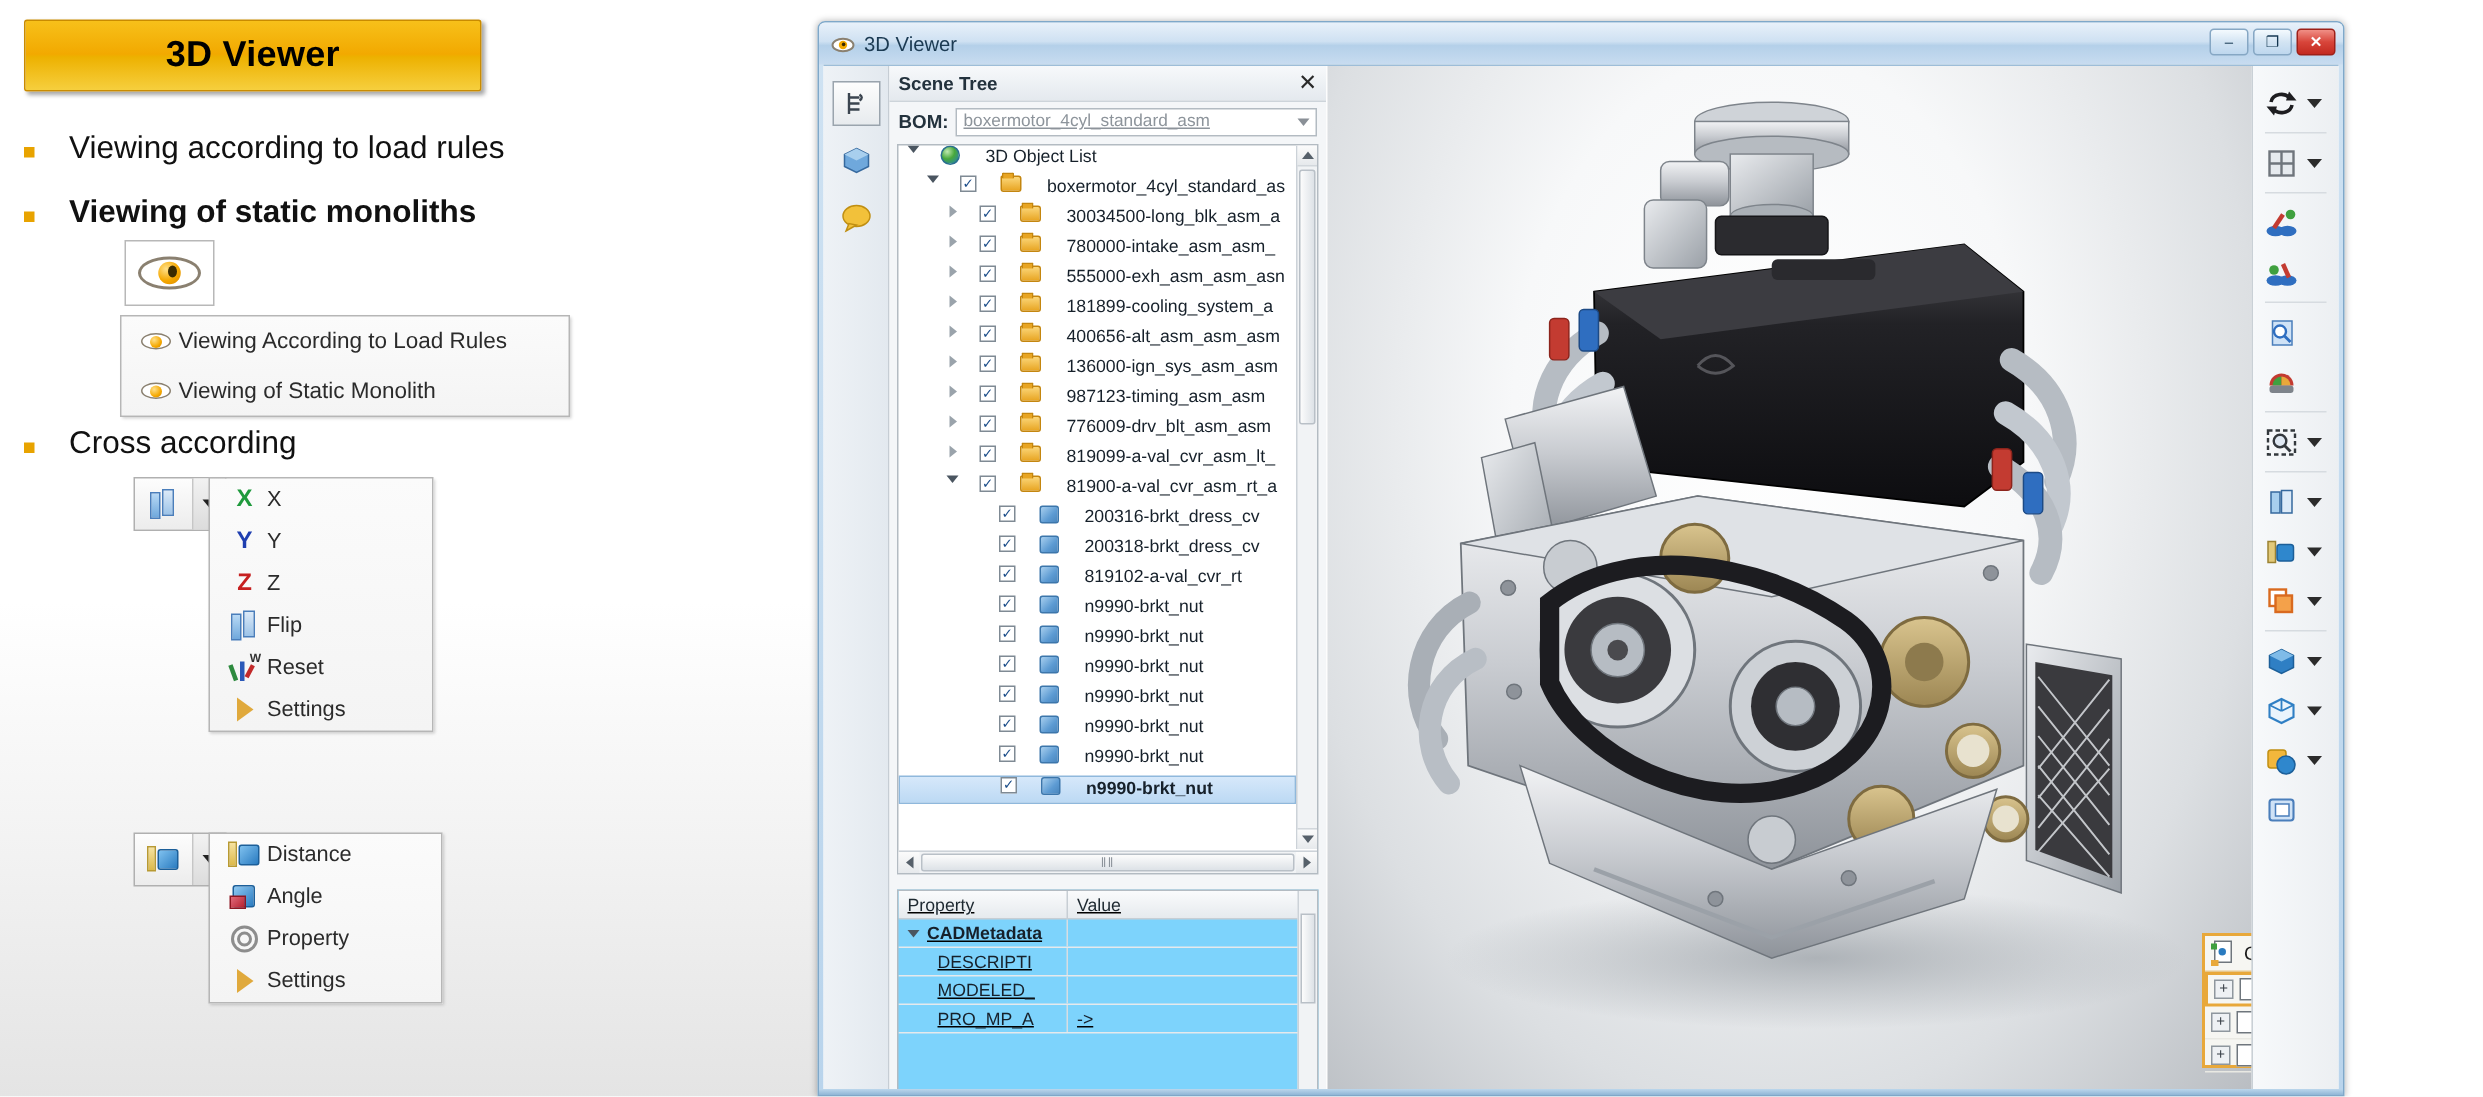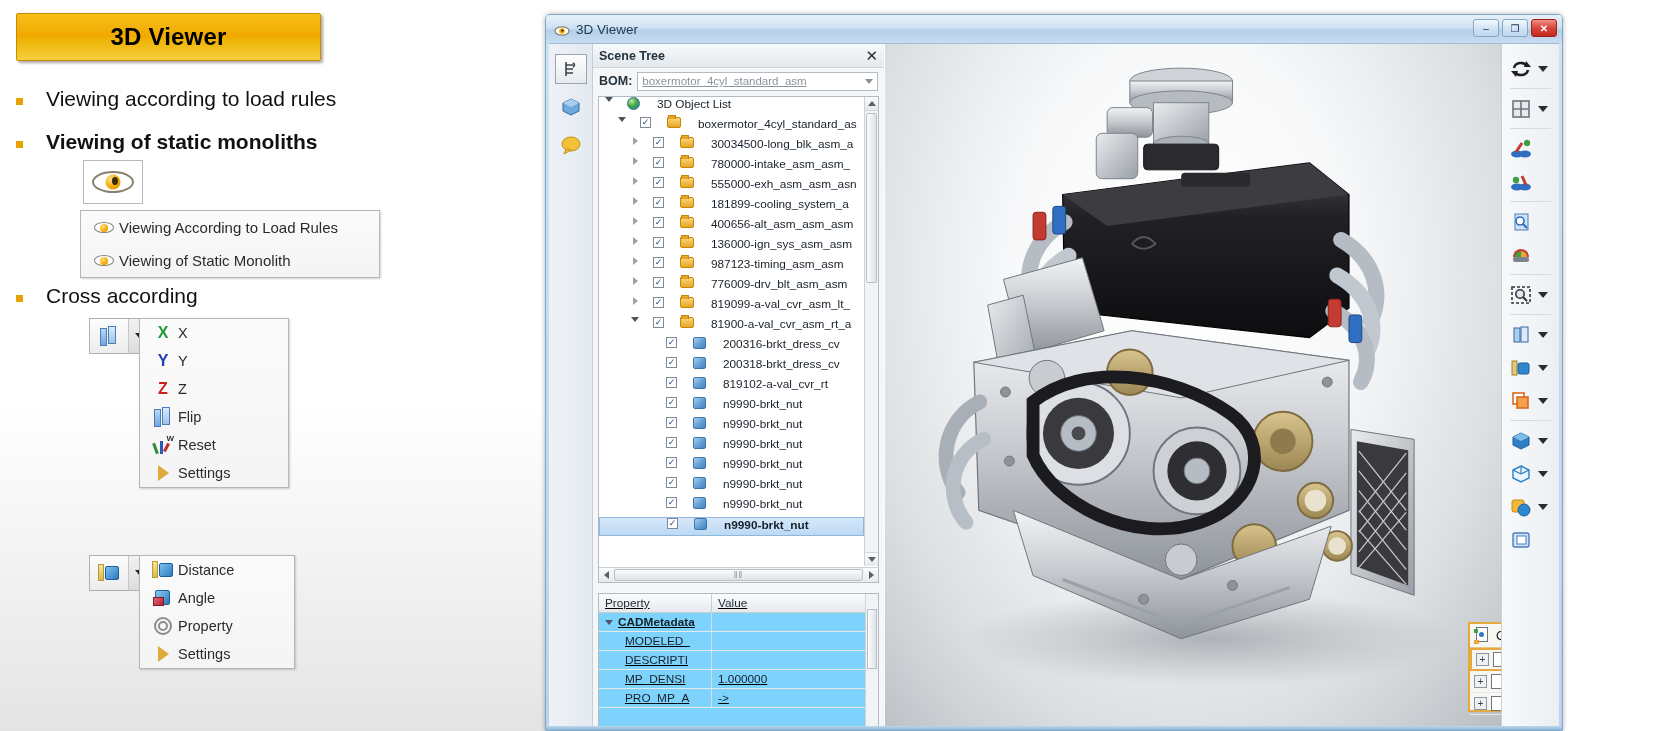--- a/index.html
+++ b/index.html
@@ -670,35 +670,29 @@
         <div id="prop-rows">
             <div class="prow grp">
               <div class="c1" style="padding-left: 6px;">
                 <span class="exp-tri-d" style="margin-right: 5px;"></span>
                 <span>CADMetadata</span>
               </div>
               <div class="c2"></div>
             </div>
             <div class="prow">
               <div class="c1">
-                <span class="ind">MODELED_</span>
+                <span class="ind">DESCRIPTI</span>
               </div>
               <div class="c2"></div>
             </div>
             <div class="prow">
               <div class="c1">
-                <span class="ind">DESCRIPTI</span>
+                <span class="ind">MODELED_</span>
               </div>
               <div class="c2"></div>
-            </div>
-            <div class="prow">
-              <div class="c1">
-                <span class="ind">MP_DENSI</span>
-              </div>
-              <div class="c2">1.000000</div>
             </div>
             <div class="prow">
               <div class="c1">
                 <span class="ind">PRO_MP_A</span>
               </div>
               <div class="c2">-&gt;</div>
             </div>
           </div>
         <div class="prop-vscroll">
           <div class="thumb"></div>

